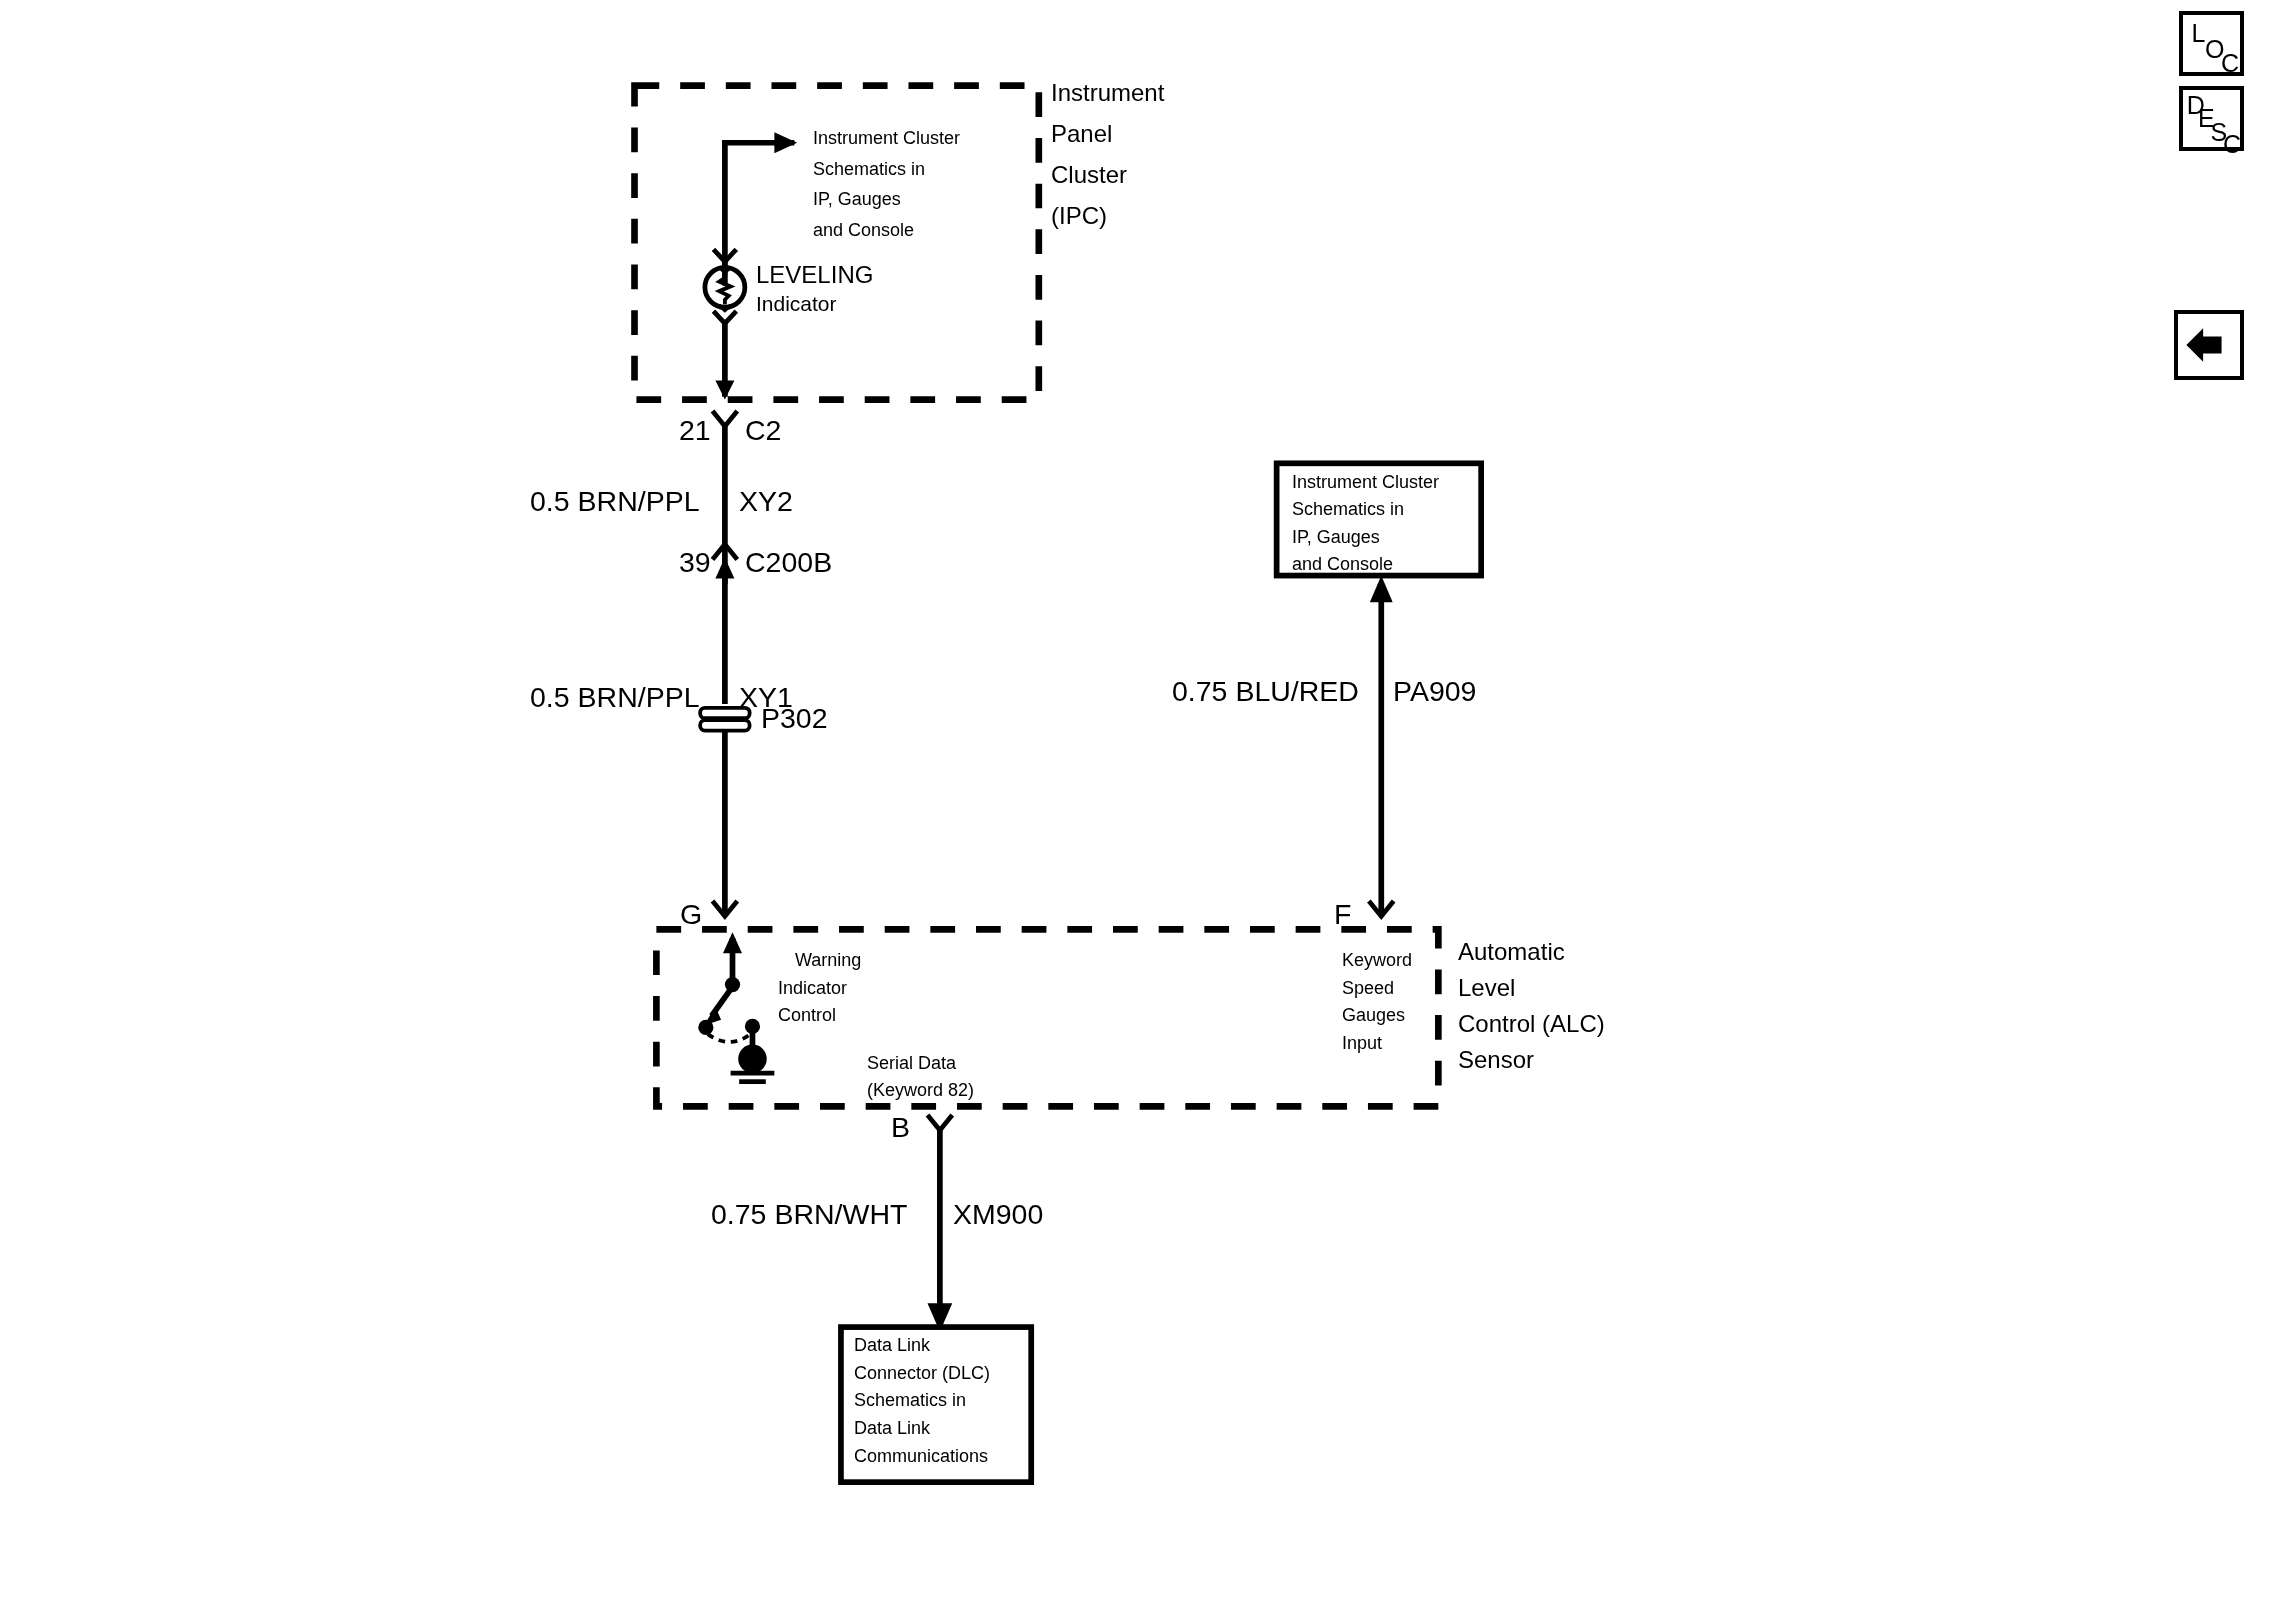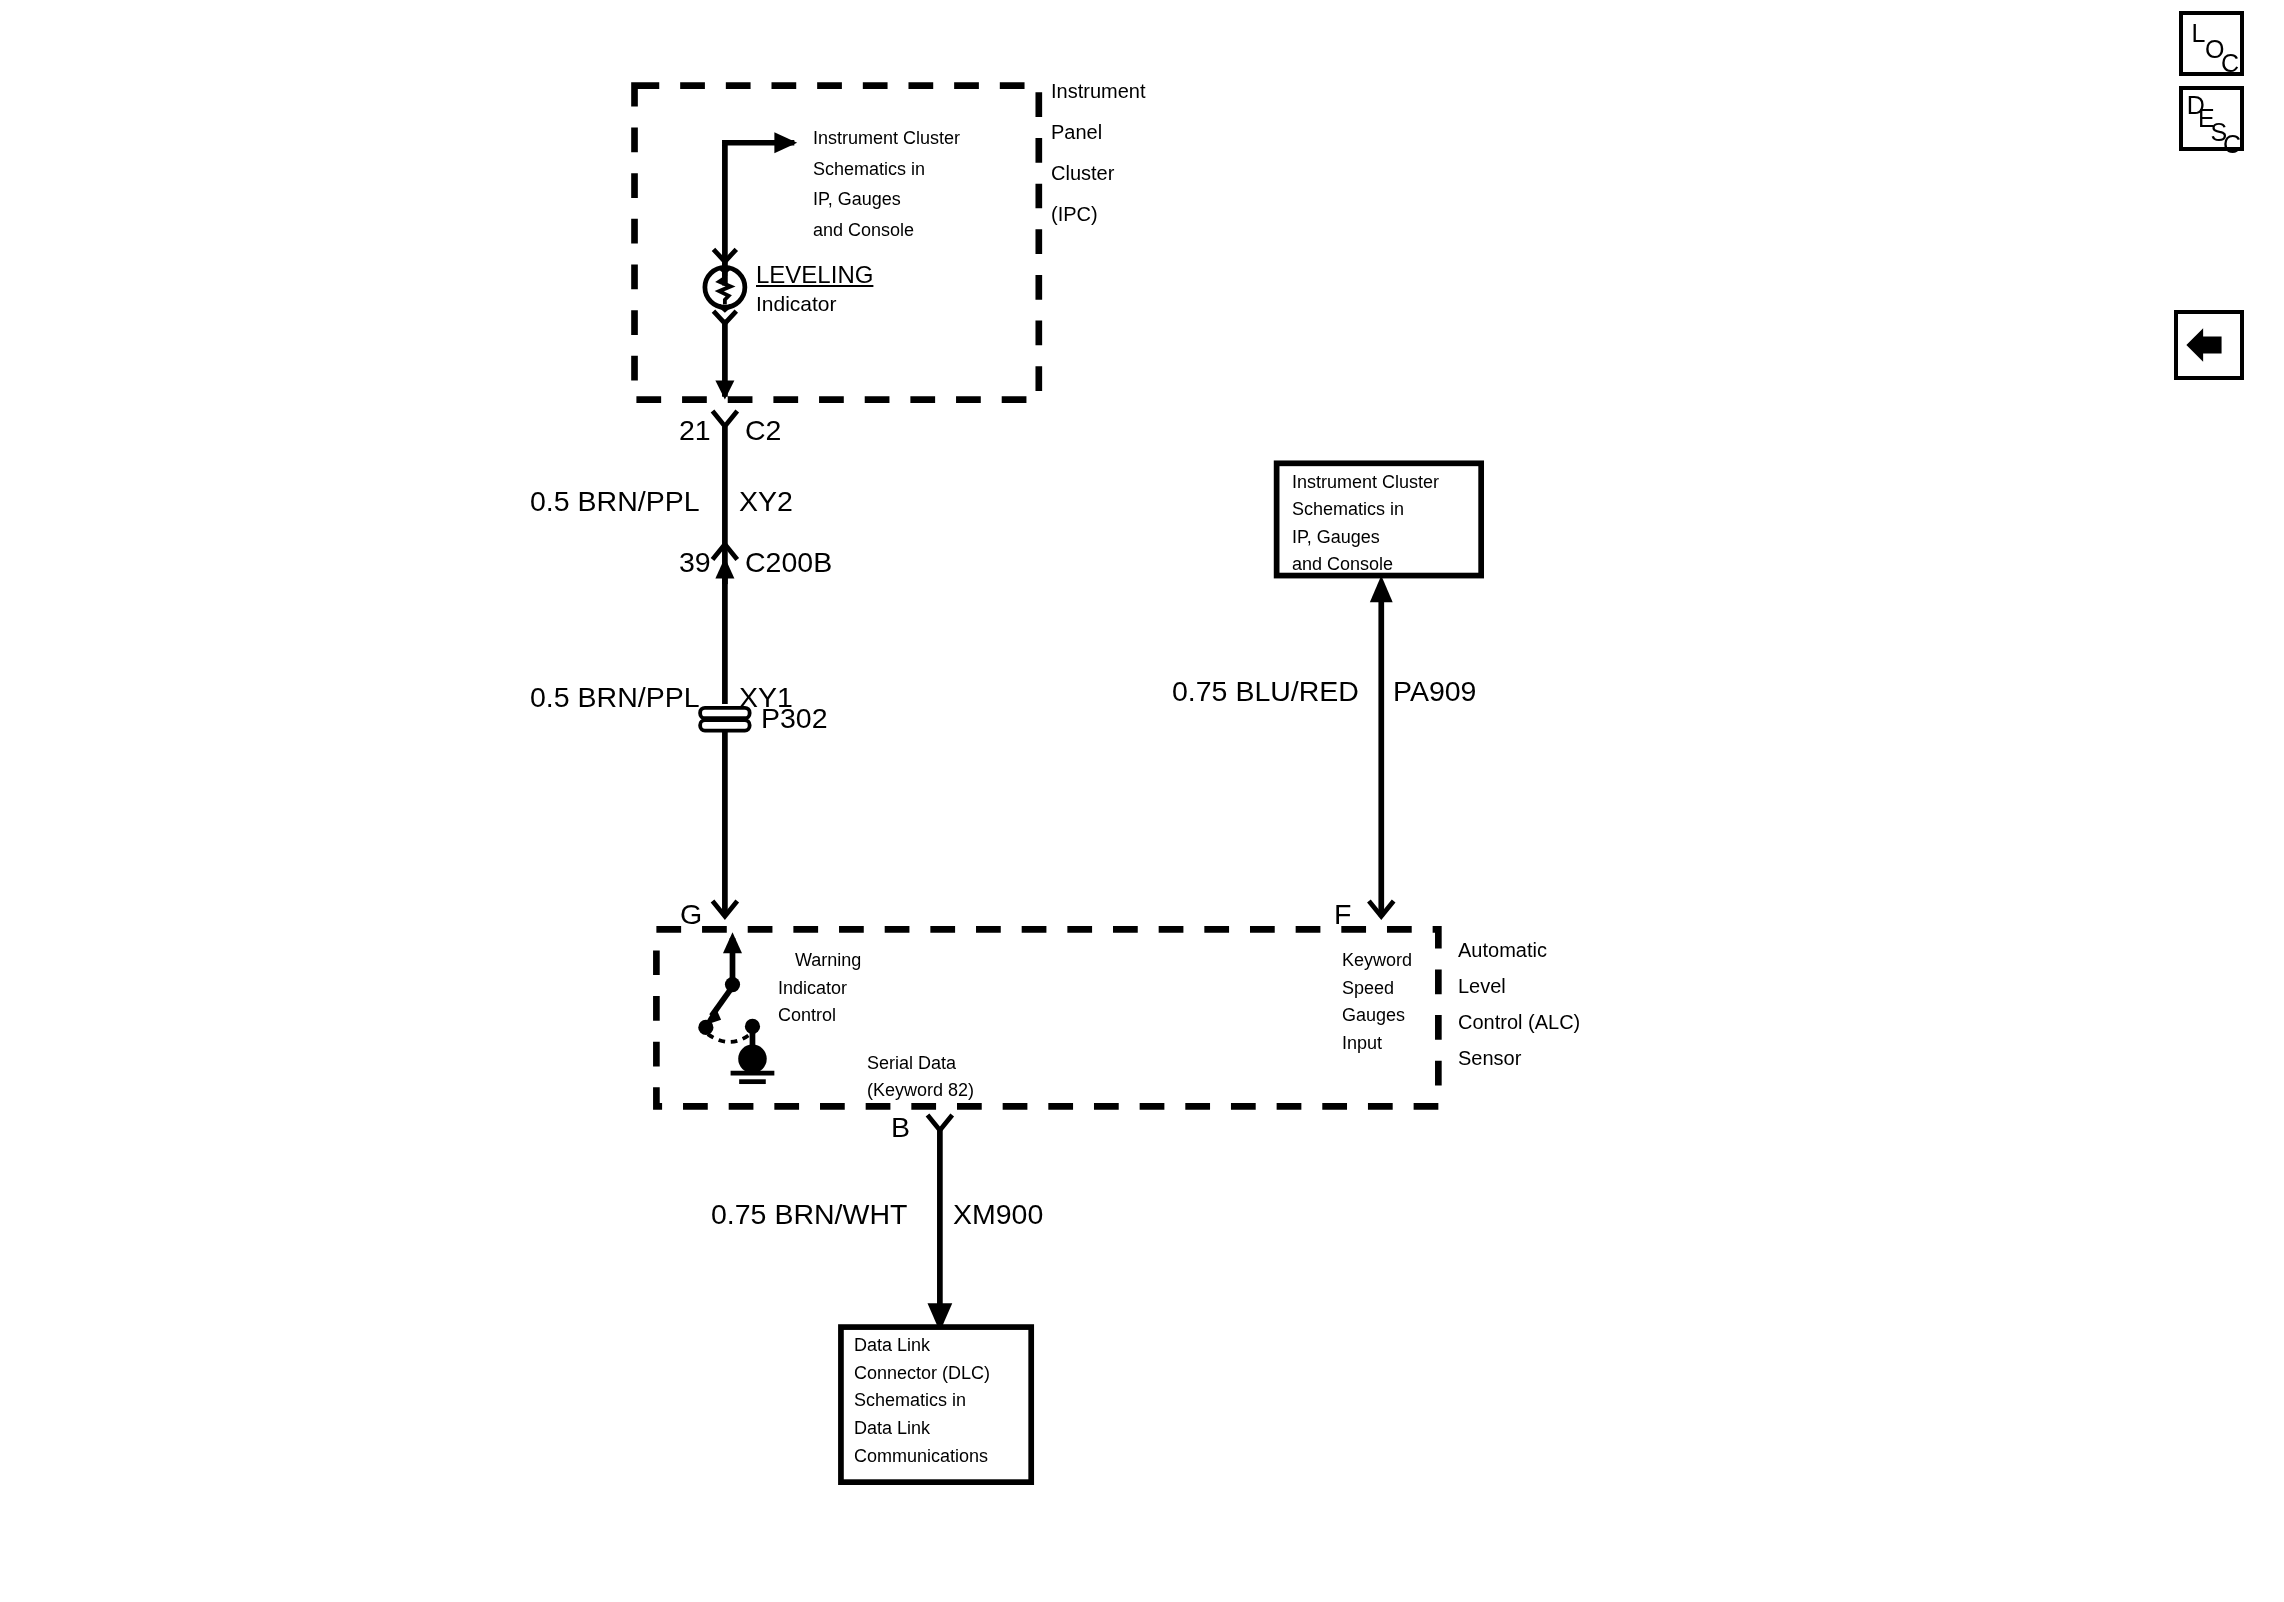--- a/index.html
+++ b/index.html
@@ -23,25 +23,25 @@
     width: 2285px;
     height: 1603px;
   }
   .lbl {
     position: absolute;
     white-space: pre;
     line-height: 1.0;
     color: #000;
   }
   
-  .t-big    { font-size: 20px; }      
+  .t-big    { font-size: 24px; }      
   .t-wire   { font-size: 28.5px; }      
   .t-term   { font-size: 28.5px; text-align: center; }      
   .t-small  { font-size: 18px; }      
-  .t-med    { font-size: 24px; text-decoration: underline; }      
+  .t-med    { font-size: 24px; }      
   .t-indic  { font-size: 21px; }
   
   .tbtn {
     position: absolute;
     border: 4.8px solid #000;
     background: #fff;
     box-sizing: border-box;
   }
   .stair {
     position: absolute;

